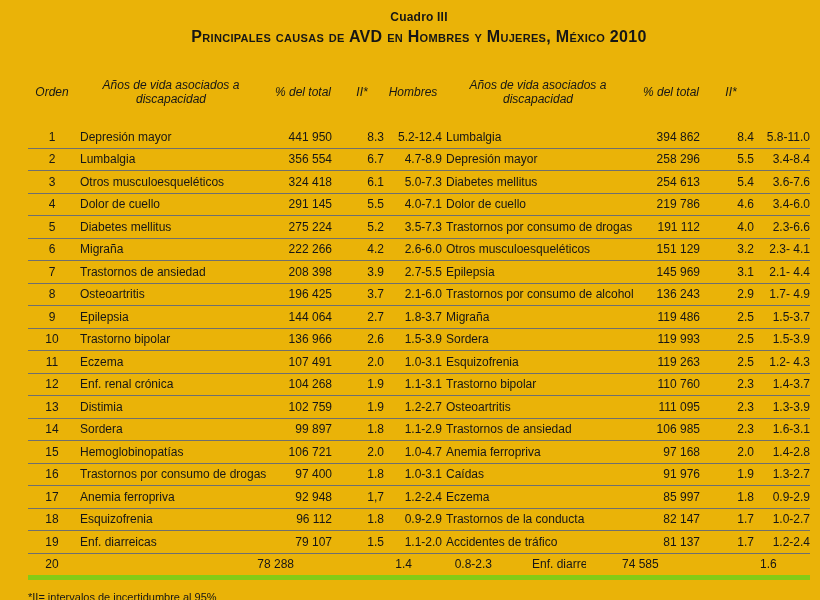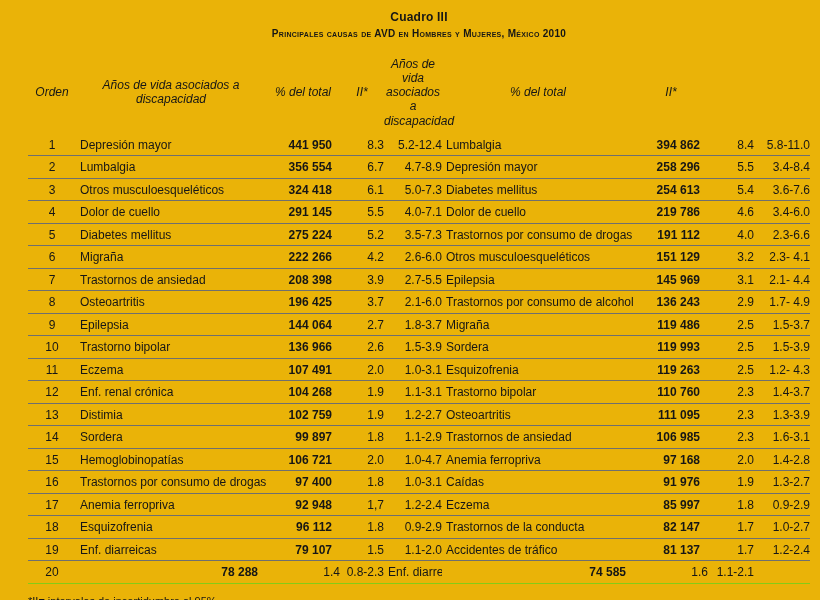--- a/index.html
+++ b/index.html
@@ -4,54 +4,55 @@
 <style>
   html,body{margin:0;padding:0;background:#fff;}
   .page{
     width:820px;height:600px;box-sizing:border-box;
     background:#eab308;color:#161616;
     font-family:"Liberation Sans",sans-serif;
     padding:8px 10px 0 28px;overflow:hidden;position:relative;
   }
   .titles{text-align:center;margin-top:2px;}
   .cuadro{font-weight:700;font-size:12px;letter-spacing:.2px;}
-  .main-title{font-weight:700;font-size:10px;font-variant:small-caps;letter-spacing:.3px;margin-top:4px;}
+  .main-title{font-weight:700;font-size:16px;font-variant:small-caps;letter-spacing:.3px;margin-top:4px;}
   .tbl{margin-top:14px;}
   .row{
     display:grid;
     grid-template-columns:48px 190px 74px 44px 58px 1fr 74px 46px 56px;
     align-items:center;
   }
   .thead{font-style:italic;font-size:12px;min-height:56px;padding:4px 0 6px 0;}
   .hc{text-align:center;line-height:1.18;}
   .body-row{height:21.5px;border-bottom:1px solid #6f6f6f;font-size:12px;}
-  .body-row:last-child{border-bottom:1px solid #84cc16;}
+  .body-row:last-child{border-bottom:5px solid #84cc16;gap:36px;}
   .c-orden{text-align:center;}
   .c-name{padding-left:4px;white-space:nowrap;overflow:hidden;}
-  .c-num{text-align:right;padding-right:8px;white-space:nowrap;font-weight:bold;}
+  .c-num{text-align:right;padding-right:8px;white-space:nowrap;}
   .c-pct{text-align:right;white-space:nowrap;}
   .c-ii{text-align:right;white-space:nowrap;}
   .foot{margin-top:9px;font-size:11px;line-height:1.5;}
 </style>
 </head>
 <body>
 
 <div class="page">
 
   <div class="titles">
     <div class="cuadro">Cuadro III</div>
     <div class="main-title">Principales causas de AVD en Hombres y Mujeres, México 2010</div>
   </div>
 
   <div class="tbl">
     <div class="row thead">
       <div class="hc">Orden</div>
       <div class="hc">Años de vida asociados a discapacidad</div>
       <div class="hc">% del total</div>
       <div class="hc">II*</div>
+      <div class="hc">Hombres</div>
       <div class="hc">Años de vida asociados a discapacidad</div>
       <div class="hc">% del total</div>
       <div class="hc">II*</div>
     </div>
     <div id="tbody">
         <div class="row body-row">
           <div class="c-orden">1</div>
           <div class="c-name">Depresión mayor</div>
           <div class="c-num">441 950</div>
           <div class="c-pct">8.3</div>

